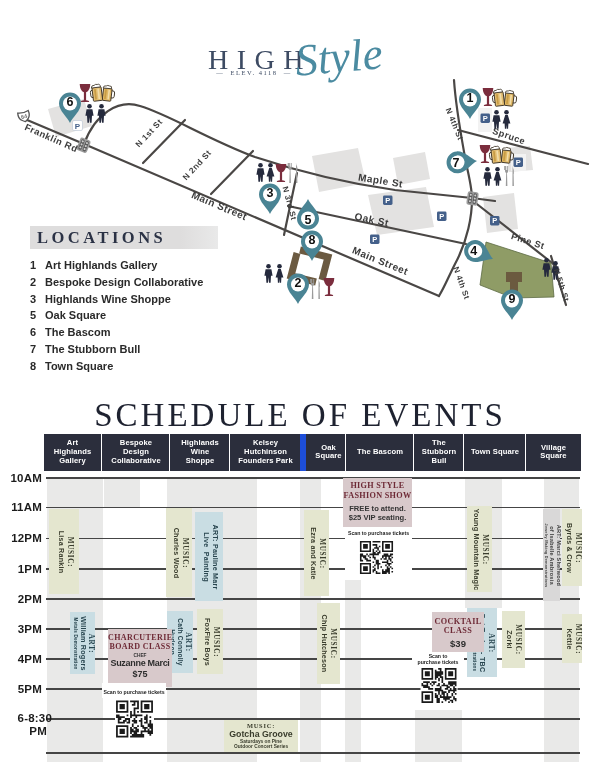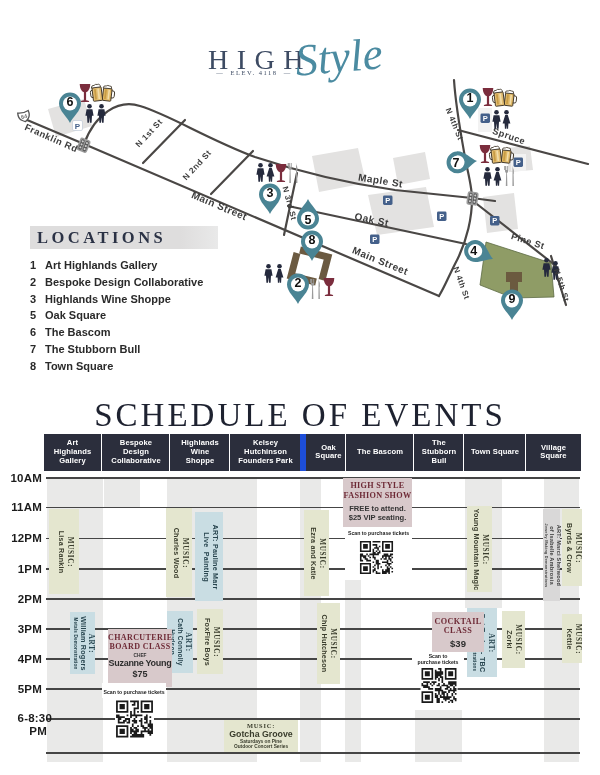--- a/index.html
+++ b/index.html
@@ -460,21 +460,21 @@
 <div class="scan" style="left:345px;top:530px;width:67px;">Scan to purchase tickets</div>
 
 <svg style="position:absolute;left:358px;top:540px" width="37" height="35" viewBox="-0.6 -0.6 22.2 22.2">
       <rect x="-0.6" y="-0.6" width="22.2" height="22.2" fill="#fff"></rect>
       <path d="M0 0h7v1h-7zM8 0h5v1h-5zM14 0h7v1h-7zM0 1h1v1h-1zM6 1h1v1h-1zM14 1h1v1h-1zM20 1h1v1h-1zM0 2h1v1h-1zM2 2h3v1h-3zM6 2h1v1h-1zM8 2h3v1h-3zM14 2h1v1h-1zM16 2h3v1h-3zM20 2h1v1h-1zM0 3h1v1h-1zM2 3h3v1h-3zM6 3h1v1h-1zM10 3h1v1h-1zM12 3h1v1h-1zM14 3h1v1h-1zM16 3h3v1h-3zM20 3h1v1h-1zM0 4h1v1h-1zM2 4h3v1h-3zM6 4h1v1h-1zM9 4h3v1h-3zM14 4h1v1h-1zM16 4h3v1h-3zM20 4h1v1h-1zM0 5h1v1h-1zM6 5h1v1h-1zM8 5h1v1h-1zM11 5h1v1h-1zM14 5h1v1h-1zM20 5h1v1h-1zM0 6h7v1h-7zM8 6h1v1h-1zM10 6h1v1h-1zM12 6h1v1h-1zM14 6h7v1h-7zM8 7h2v1h-2zM11 7h2v1h-2zM0 8h2v1h-2zM4 8h1v1h-1zM6 8h6v1h-6zM15 8h3v1h-3zM19 8h2v1h-2zM0 9h4v1h-4zM5 9h1v1h-1zM8 9h1v1h-1zM14 9h6v1h-6zM0 10h1v1h-1zM2 10h2v1h-2zM6 10h1v1h-1zM8 10h2v1h-2zM14 10h1v1h-1zM16 10h1v1h-1zM18 10h1v1h-1zM20 10h1v1h-1zM0 11h1v1h-1zM3 11h2v1h-2zM9 11h1v1h-1zM13 11h1v1h-1zM15 11h2v1h-2zM18 11h2v1h-2zM0 12h2v1h-2zM4 12h3v1h-3zM10 12h2v1h-2zM17 12h1v1h-1zM19 12h1v1h-1zM8 13h1v1h-1zM10 13h2v1h-2zM14 13h4v1h-4zM20 13h1v1h-1zM0 14h7v1h-7zM10 14h3v1h-3zM17 14h3v1h-3zM0 15h1v1h-1zM6 15h1v1h-1zM9 15h1v1h-1zM11 15h1v1h-1zM16 15h1v1h-1zM18 15h1v1h-1zM0 16h1v1h-1zM2 16h3v1h-3zM6 16h1v1h-1zM8 16h1v1h-1zM11 16h1v1h-1zM13 16h1v1h-1zM17 16h1v1h-1zM19 16h1v1h-1zM0 17h1v1h-1zM2 17h3v1h-3zM6 17h1v1h-1zM9 17h1v1h-1zM11 17h1v1h-1zM17 17h2v1h-2zM20 17h1v1h-1zM0 18h1v1h-1zM2 18h3v1h-3zM6 18h1v1h-1zM8 18h2v1h-2zM14 18h1v1h-1zM16 18h3v1h-3zM0 19h1v1h-1zM6 19h1v1h-1zM8 19h1v1h-1zM10 19h1v1h-1zM14 19h5v1h-5zM20 19h1v1h-1zM0 20h7v1h-7zM10 20h3v1h-3zM14 20h3v1h-3zM18 20h1v1h-1z" fill="#1a1a1a"></path>
     </svg>
 <div class="blk" style="left:108px;top:629px;width:64px;height:58px;background:#d8c9cb;text-align:center;">
       <div class="serifred" style="font-size:8px;letter-spacing:0.4px;margin-top:4px;line-height:9px;">CHARCUTERIE</div>
       <div class="serifred" style="font-size:8px;letter-spacing:0.4px;line-height:9px;">BOARD CLASS</div>
       <div style="font-size:4.8px;font-weight:bold;color:#333;margin-top:2px;line-height:5px;">CHEF</div>
-      <div style="font-size:9px;font-weight:bold;color:#2e2e2e;line-height:10px;letter-spacing:-0.3px;">Suzanne Young</div>
+      <div style="font-size:9px;font-weight:bold;color:#2e2e2e;line-height:10px;letter-spacing:-0.3px;">Suzanne Marci</div>
       <div style="font-size:9px;font-weight:bold;color:#2e2e2e;margin-top:1px;line-height:10px;">$75</div>
     </div>
 
 <div class="abs" style="left:102px;top:683px;width:64px;height:15px;background:#fff;"></div>
 
 <div class="scan" style="left:100px;top:689px;width:68px;">Scan to purchase tickets</div>
 
 <svg style="position:absolute;left:115px;top:699px" width="39" height="40" viewBox="-0.6 -0.6 22.2 22.2">
       <rect x="-0.6" y="-0.6" width="22.2" height="22.2" fill="#fff"></rect>
       <path d="M0 0h7v1h-7zM8 0h5v1h-5zM14 0h7v1h-7zM0 1h1v1h-1zM6 1h1v1h-1zM10 1h1v1h-1zM12 1h1v1h-1zM14 1h1v1h-1zM20 1h1v1h-1zM0 2h1v1h-1zM2 2h3v1h-3zM6 2h1v1h-1zM9 2h2v1h-2zM12 2h1v1h-1zM14 2h1v1h-1zM16 2h3v1h-3zM20 2h1v1h-1zM0 3h1v1h-1zM2 3h3v1h-3zM6 3h1v1h-1zM12 3h1v1h-1zM14 3h1v1h-1zM16 3h3v1h-3zM20 3h1v1h-1zM0 4h1v1h-1zM2 4h3v1h-3zM6 4h1v1h-1zM10 4h3v1h-3zM14 4h1v1h-1zM16 4h3v1h-3zM20 4h1v1h-1zM0 5h1v1h-1zM6 5h1v1h-1zM10 5h1v1h-1zM14 5h1v1h-1zM20 5h1v1h-1zM0 6h7v1h-7zM8 6h1v1h-1zM10 6h1v1h-1zM12 6h1v1h-1zM14 6h7v1h-7zM8 7h1v1h-1zM10 7h1v1h-1zM0 8h2v1h-2zM6 8h1v1h-1zM8 8h7v1h-7zM17 8h1v1h-1zM0 9h5v1h-5zM8 9h1v1h-1zM11 9h1v1h-1zM16 9h2v1h-2zM19 9h1v1h-1zM1 10h2v1h-2zM5 10h3v1h-3zM10 10h1v1h-1zM14 10h1v1h-1zM16 10h2v1h-2zM1 11h1v1h-1zM4 11h2v1h-2zM7 11h1v1h-1zM9 11h3v1h-3zM13 11h2v1h-2zM17 11h1v1h-1zM19 11h1v1h-1zM1 12h4v1h-4zM6 12h2v1h-2zM10 12h2v1h-2zM14 12h1v1h-1zM16 12h2v1h-2zM19 12h1v1h-1zM9 13h1v1h-1zM14 13h1v1h-1zM18 13h3v1h-3zM0 14h7v1h-7zM9 14h1v1h-1zM12 14h1v1h-1zM14 14h2v1h-2zM18 14h3v1h-3zM0 15h1v1h-1zM6 15h1v1h-1zM8 15h1v1h-1zM10 15h2v1h-2zM15 15h3v1h-3zM19 15h2v1h-2zM0 16h1v1h-1zM2 16h3v1h-3zM6 16h1v1h-1zM8 16h2v1h-2zM11 16h2v1h-2zM16 16h1v1h-1zM18 16h1v1h-1zM20 16h1v1h-1zM0 17h1v1h-1zM2 17h3v1h-3zM6 17h1v1h-1zM8 17h5v1h-5zM14 17h7v1h-7zM0 18h1v1h-1zM2 18h3v1h-3zM6 18h1v1h-1zM8 18h1v1h-1zM10 18h2v1h-2zM14 18h1v1h-1zM18 18h3v1h-3zM0 19h1v1h-1zM6 19h1v1h-1zM9 19h7v1h-7zM19 19h1v1h-1zM0 20h7v1h-7zM8 20h8v1h-8z" fill="#1a1a1a"></path>

